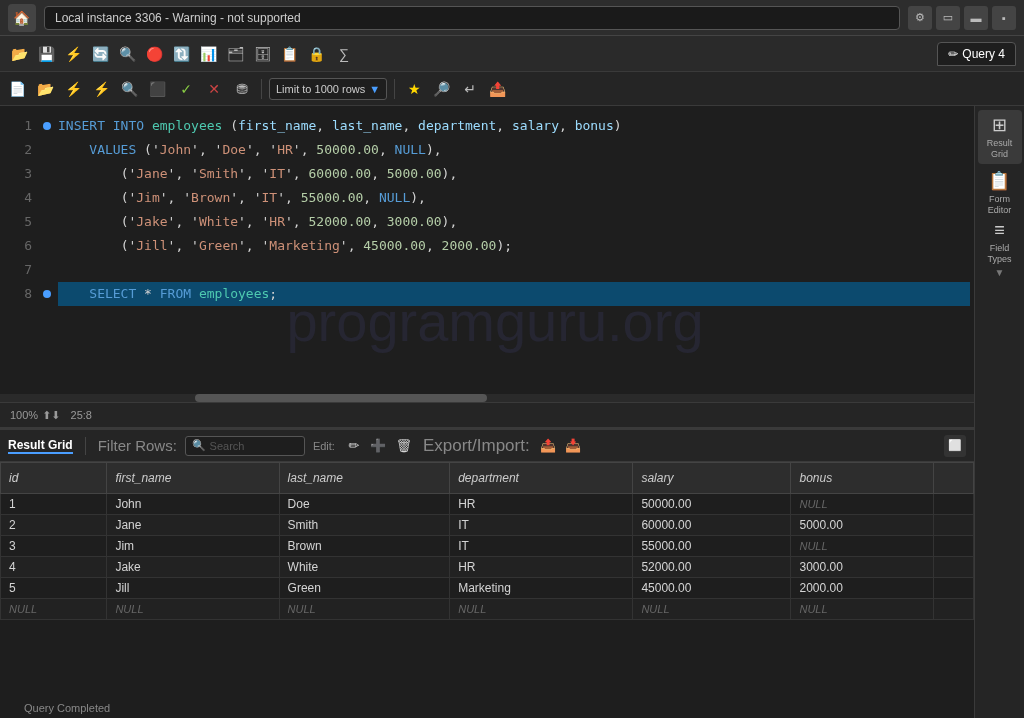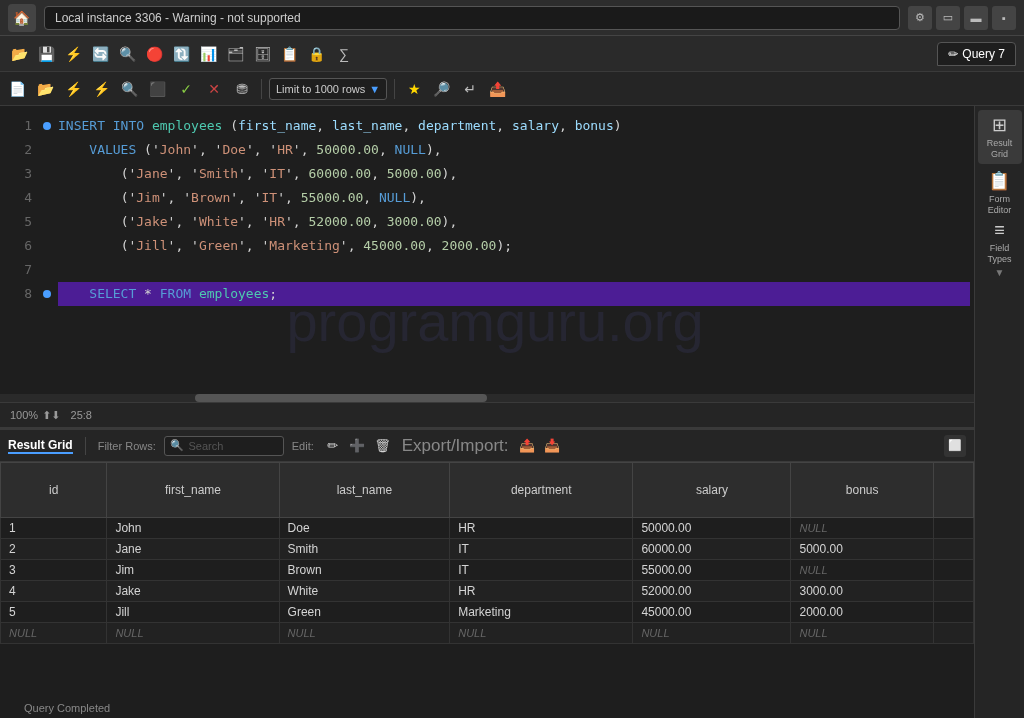--- a/index.html
+++ b/index.html
@@ -211,21 +211,21 @@
       line-height: 24px;
       overflow-y: auto;
     }
     .code-line {
       white-space: pre;
       height: 24px;
       display: flex;
       align-items: center;
     }
     .code-line.highlighted {
-      background: #4c1d95;
+      background: #0c4a6e;
       align-items: flex-end;
     }
     
     .kw { color: #569cd6; } 
     .str { color: #ce9178; } 
     .num { color: #b5cea8; } 
     .punc { color: #d4d4d4; } 
     .tbl { color: #4ec9b0; } 
     .col { color: #9cdcfe; } 
     .op { color: #d4d4d4; } 
@@ -300,21 +300,21 @@
       gap: 8px;
       border-bottom: 1px solid #3a3a3a;
     }
     .result-tab {
       font-size: 12px;
       color: #aaa;
       font-weight: bold;
       cursor: pointer;
     }
     .result-tab.active { color: #fff; border-bottom: 2px solid #4a9eff; }
-    .filter-label { font-size: 11px; color: #888; }
+    .filter-label { font-size: 15px; color: #888; }
     .filter-input {
       background: #1e1e1e;
       border: 1px solid #555;
       border-radius: 3px;
       color: #ccc;
       padding: 2px 6px;
       font-size: 11px;
       height: 20px;
       width: 120px;
       display: flex;
@@ -364,27 +364,28 @@
       overflow: auto;
     }
     table {
       border-collapse: collapse;
       width: 100%;
       font-size: 12px;
     }
     th {
       background: #2d2d2d;
       color: #ccc;
-      padding: 20px 8px;
+      padding: 8px 8px;
       border: 1px solid #444;
-      text-align: center;
+      text-align: left;
       font-weight: normal;
       position: sticky;
       top: 0;
       white-space: nowrap;
+      font-style: italic;
     }
     td {
       padding: 3px 8px;
       border: 1px solid #333;
       color: #d4d4d4;
       white-space: nowrap;
     }
     tr:nth-child(even) td { background: #222; }
     tr:nth-child(odd) td { background: #1e1e1e; }
     .null-cell {
@@ -522,21 +523,21 @@
       <div class="sql-btn">📊</div>
       <div class="sql-btn">🗂</div>
       <div class="sql-btn">🗄</div>
       <div class="sql-btn">📋</div>
       <div class="sql-btn">🔒</div>
       <div class="sql-btn">∑</div>
     </div>
     <div style="flex:1"></div>
     <div class="tab-item active">
       <span>✏</span>
-      <span>Query 7</span>
+      <span>Query 4</span>
     </div>
   </div>
 
   <div id="sql-toolbar">
     <div class="sql-btn">📄</div>
     <div class="sql-btn">📂</div>
     <div class="sql-btn" style="color:#ffa500;">⚡</div>
     <div class="sql-btn" style="color:#ffa500;">⚡</div>
     <div class="sql-btn">🔍</div>
     <div class="sql-btn" style="color:#cc4444;">⬛</div>

